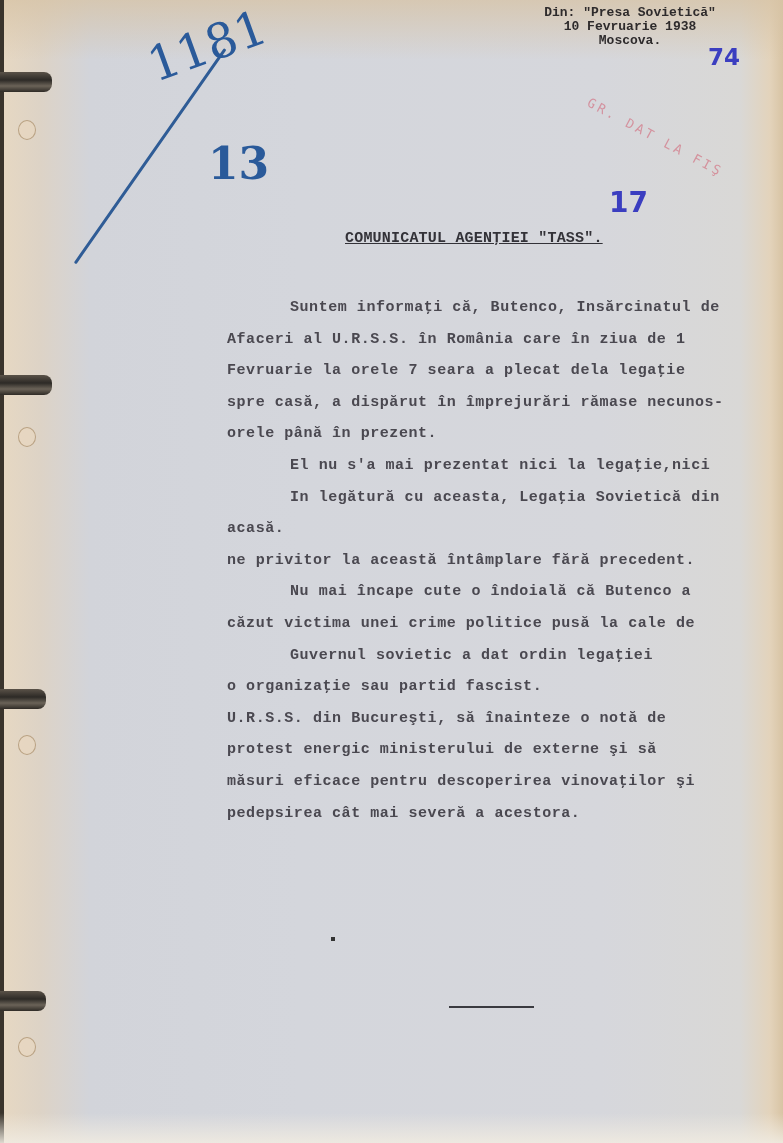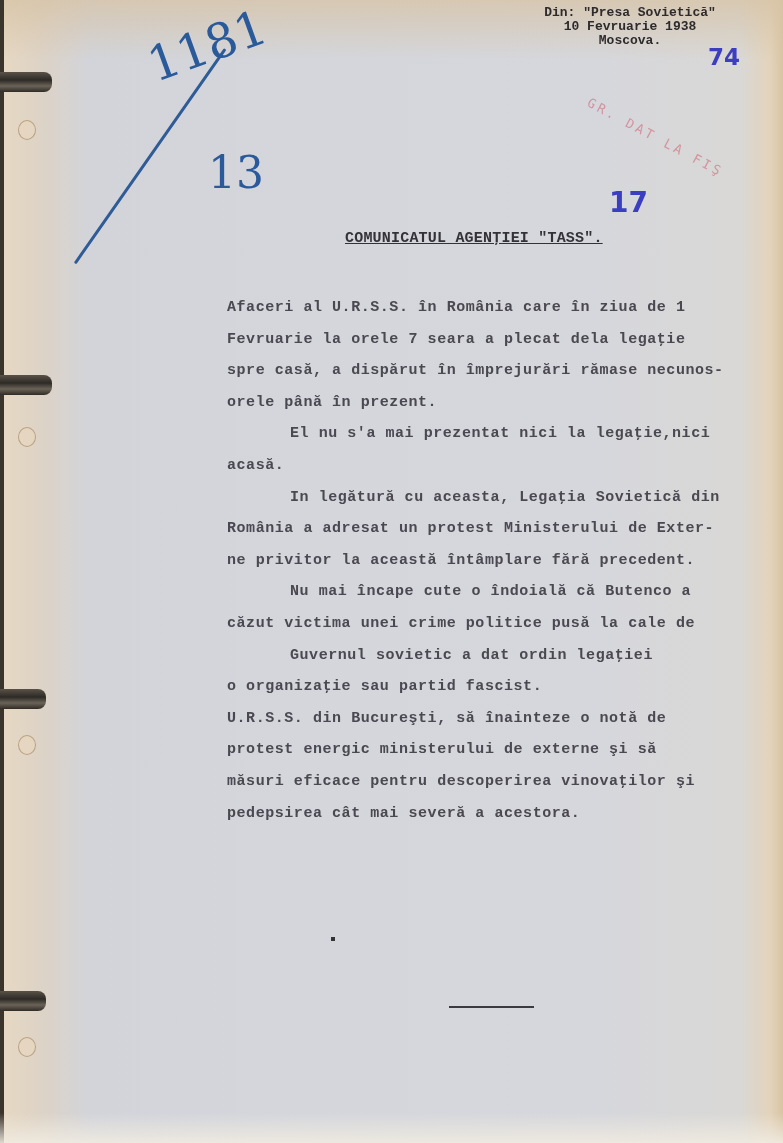--- a/index.html
+++ b/index.html
@@ -79,45 +79,45 @@
   <div class="hole" style="top:120px;"></div>
   <div class="string" style="top:375px;"></div>
   <div class="hole" style="top:427px;"></div>
   <div class="string" style="top:689px; width:46px;"></div>
   <div class="hole" style="top:735px;"></div>
   <div class="string" style="top:991px; width:46px;"></div>
   <div class="hole" style="top:1037px;"></div>
 
   <div class="slash"></div>
   <div class="blue-hand" style="left:140px; top:40px; font-size:48px; transform:rotate(-20deg); transform-origin:left top;">1181</div>
-  <div class="blue-hand" style="left:208px; top:147px; font-size:44px;">13</div>
+  <div class="blue-hand" style="left:208px; top:138px; font-size:44px;font-weight:bold;">13</div>
 
   <div class="header-block">
     <div>Din: "Presa Sovietică"</div>
     <div>10 Fevruarie 1938</div>
     <div>Moscova.</div>
   </div>
 
   <div class="inv-number" style="left:708px; top:44px; font-size:23px;">74</div>
   <div class="red-stamp">GR. DAT LA FIŞ</div>
   <div class="inv-number" style="left:609px; top:186px; font-size:28px;text-align:center;">17</div>
 
   <div class="title">COMUNICATUL AGENŢIEI "TASS".</div>
 
   <div class="body-text">
+    <div class="line indent">Suntem informaţi că, Butenco, Insărcinatul de</div>
     <div class="line">Afaceri al U.R.S.S. în România care în ziua de 1</div>
     <div class="line">Fevruarie la orele 7 seara a plecat dela legaţie</div>
     <div class="line">spre casă, a dispărut în împrejurări rămase necunos-</div>
     <div class="line">orele până în prezent.</div>
 
     <div class="line indent">El nu s'a mai prezentat nici la legaţie,nici</div>
+    <div class="line indent">In legătură cu aceasta, Legaţia Sovietică din</div>
+
     <div class="line">acasă.</div>
-
-    <div class="line indent">In legătură cu aceasta, Legaţia Sovietică din</div>
-    <div class="line">România a adresat un protest Ministerului de Exter-</div>
     <div class="line">ne privitor la această întâmplare fără precedent.</div>
 
     <div class="line indent">Nu mai încape cute o îndoială că Butenco a</div>
     <div class="line">căzut victima unei crime politice pusă la cale de</div>
     <div class="line indent">Guvernul sovietic a dat ordin legaţiei</div>
 
     <div class="line">o organizaţie sau partid fascist.</div>
     <div class="line">U.R.S.S. din Bucureşti, să înainteze o notă de</div>
     <div class="line">protest energic ministerului de externe şi să</div>
     <div class="line">măsuri eficace pentru descoperirea vinovaţilor şi</div>

